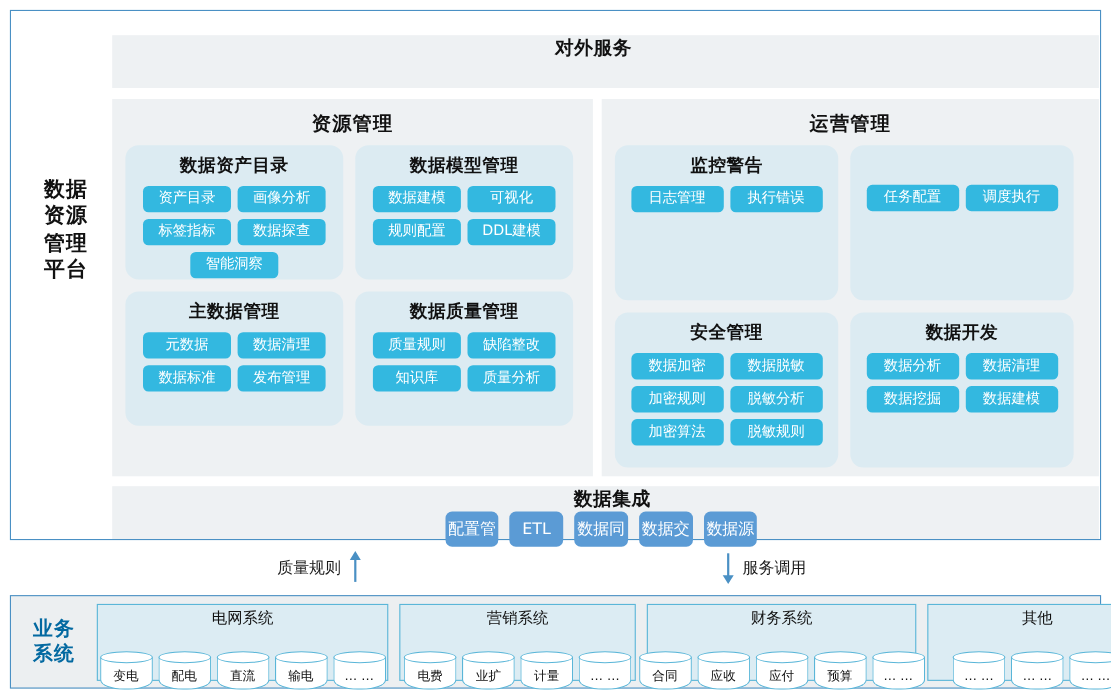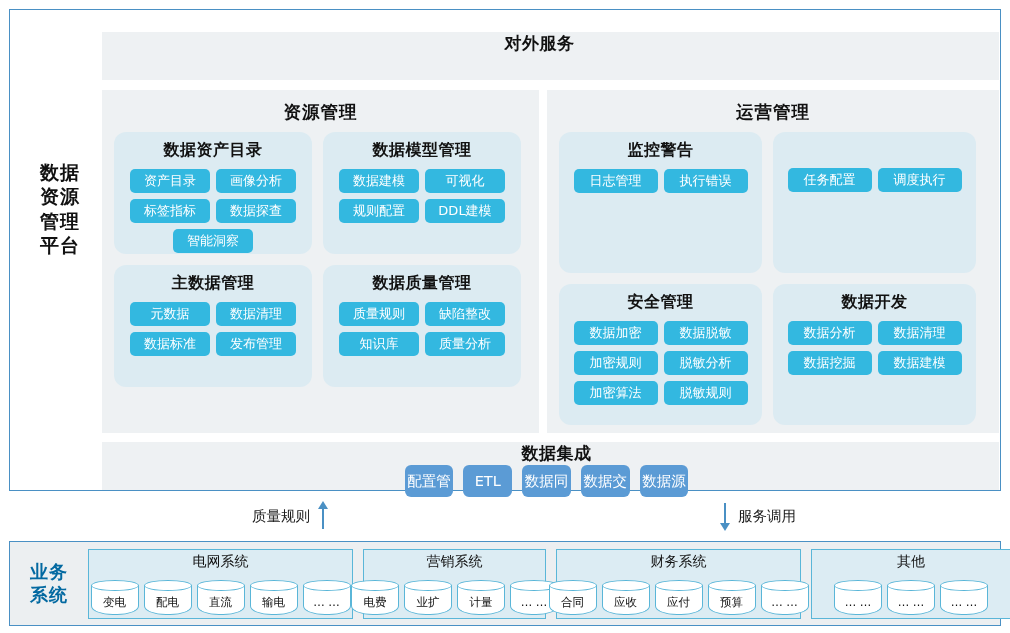--- a/index.html
+++ b/index.html
@@ -87,21 +87,21 @@
     background:#5b9bd5;border-radius:6px;color:#fff;
     font-size:14.5px;text-align:center;line-height:32px;height:32px;
     flex:1 1 0;min-width:0;
   }
 
   
   .conn-zone{position:absolute;left:9px;top:491px;width:992px;height:48px;}
   .conn-item{position:absolute;display:flex;align-items:center;gap:6px;
     font-size:14.5px;color:#1a1a1a;}
   #conn-up{left:243px;top:10px;}
-  #conn-down{left:709px;top:10px;}
+  #conn-down{left:646px;top:10px;}
   .arrow{width:14px;height:30px;position:relative;flex:none;}
   .arrow .shaft{position:absolute;left:6px;top:2px;width:2px;height:26px;
     background:#4a90c4;}
   .arrow.up .head{position:absolute;left:2px;top:0;width:0;height:0;
     border-left:5px solid transparent;border-right:5px solid transparent;
     border-bottom:8px solid #4a90c4;}
   .arrow.down .head{position:absolute;left:2px;bottom:0;width:0;height:0;
     border-left:5px solid transparent;border-right:5px solid transparent;
     border-top:8px solid #4a90c4;}
 
@@ -114,21 +114,21 @@
   .biz-label{
     width:78px;flex:none;text-align:center;font-weight:bold;font-size:18px;
     line-height:1.25;letter-spacing:1px;color:#0369a1;
   }
   .biz-groups{display:flex;flex:1;gap:10px;padding-right:10px;}
   .biz-group{
     border:1.2px solid #5ab6d8;background:#dcecf3;box-sizing:border-box;
     padding:3px 6px 5px 6px;display:flex;flex-direction:column;
     align-items:center;height:70px;
   }
-  .bg-title{font-size:14px;color:#111;margin-bottom:9px;}
+  .bg-title{font-size:14px;color:#111;margin-bottom:21px;}
   .cyls{display:flex;gap:5px;align-items:center;}
   .cyl{
     position:relative;width:48px;height:36px;flex:none;
   }
   .cyl .body{
     position:absolute;left:0;top:5px;width:48px;height:30px;
     background:#fff;border:1.1px solid #5ab6d8;
     border-radius:0 0 22px 22px/0 0 9px 9px;box-sizing:border-box;
     border-top:none;
   }
@@ -301,21 +301,21 @@
               <div class="top"></div>
               <div class="lbl">输电</div>
             </div>
             <div class="cyl">
               <div class="body"></div>
               <div class="top"></div>
               <div class="lbl">… …</div>
             </div>
           </div>
         </div>
-        <div class="biz-group" style="width: 183px;">
+        <div class="biz-group" style="width: 215px;">
           <div class="bg-title">营销系统</div>
           <div class="cyls">
             <div class="cyl">
               <div class="body"></div>
               <div class="top"></div>
               <div class="lbl">电费</div>
             </div>
             <div class="cyl">
               <div class="body"></div>
               <div class="top"></div>

